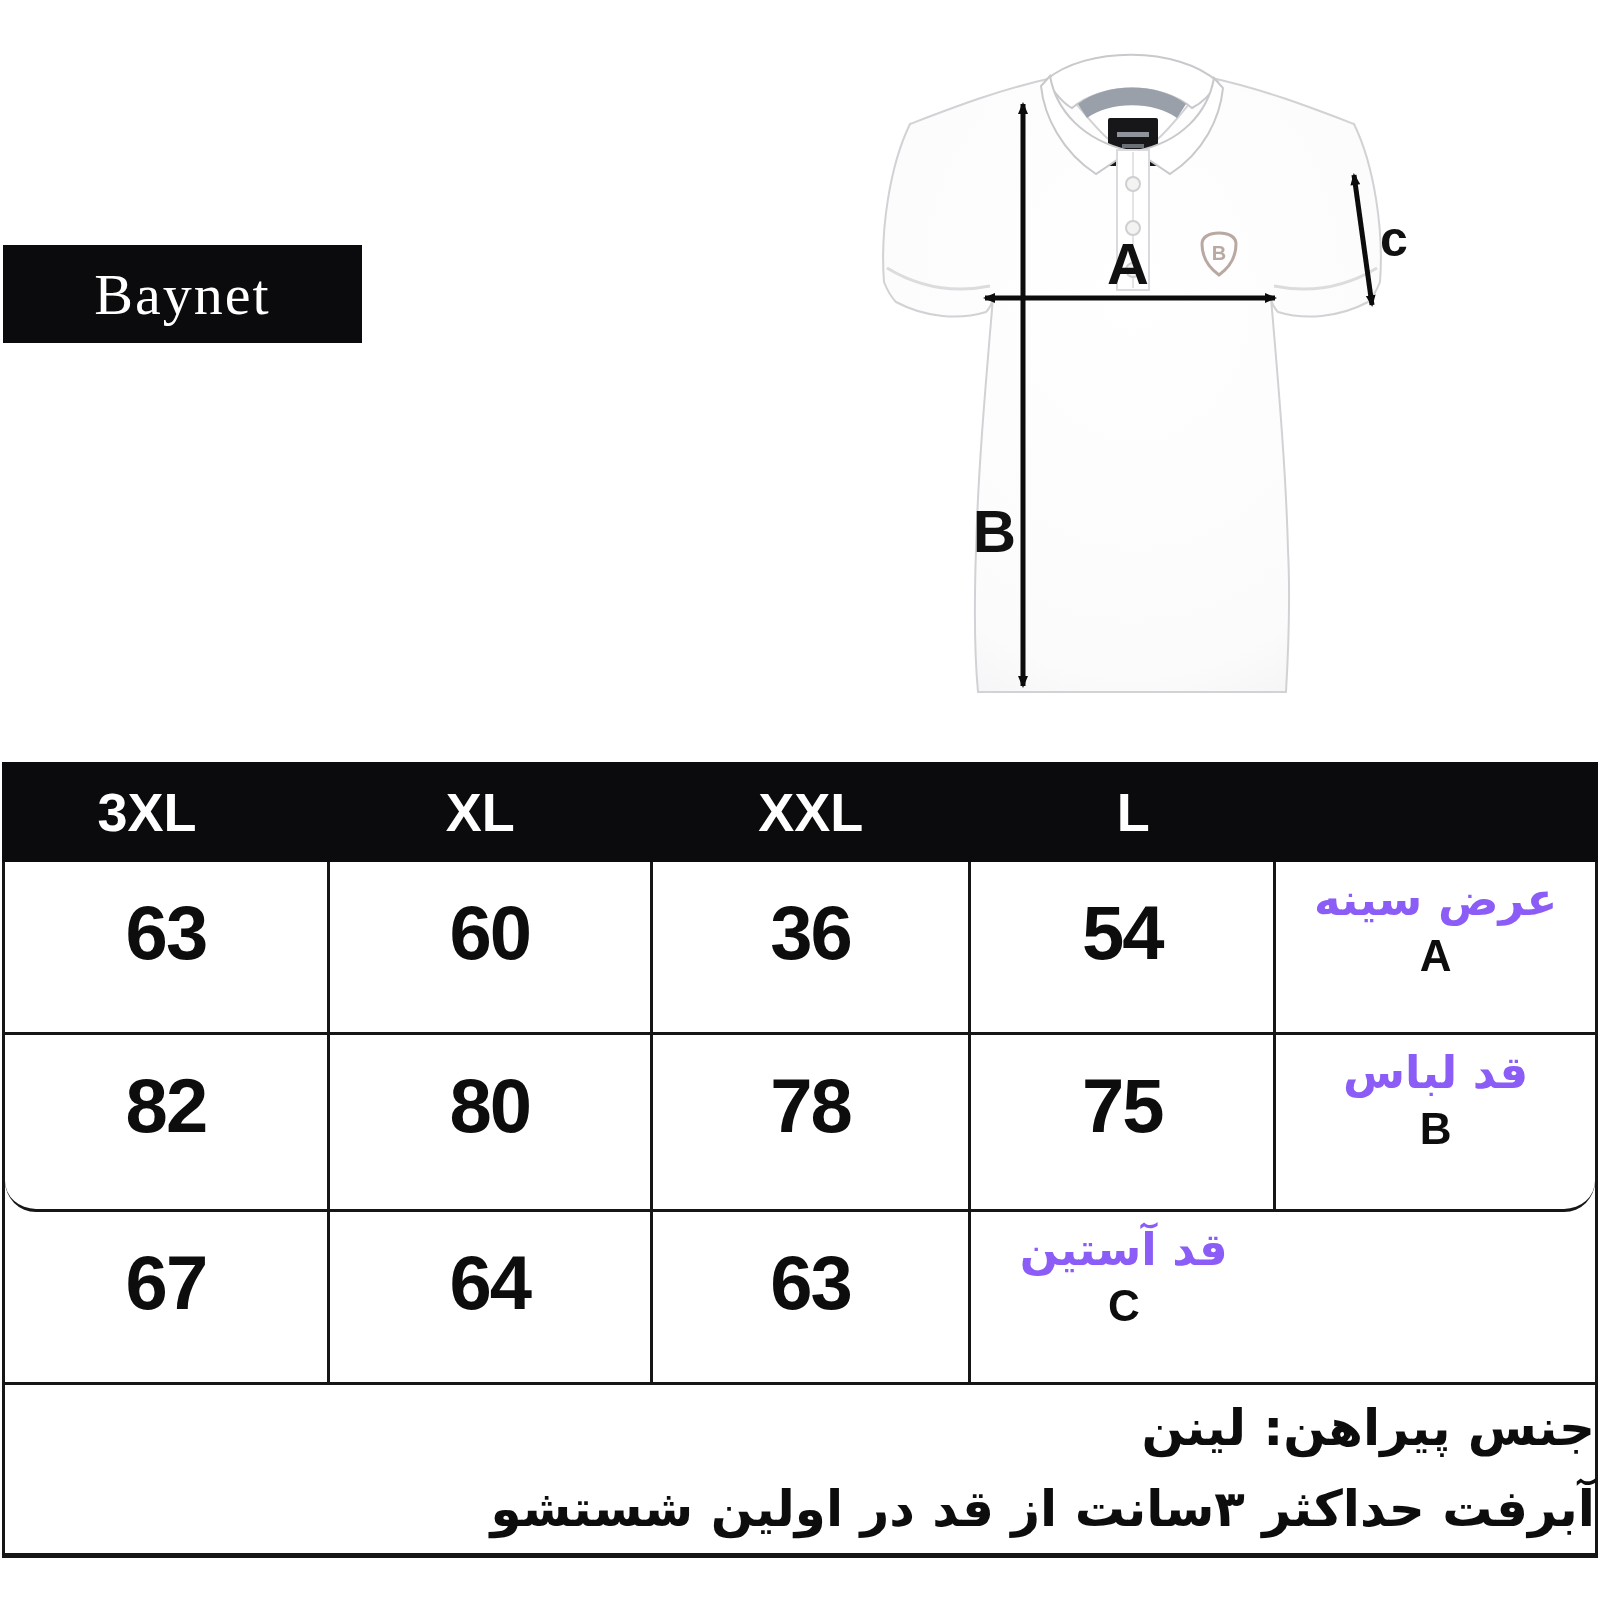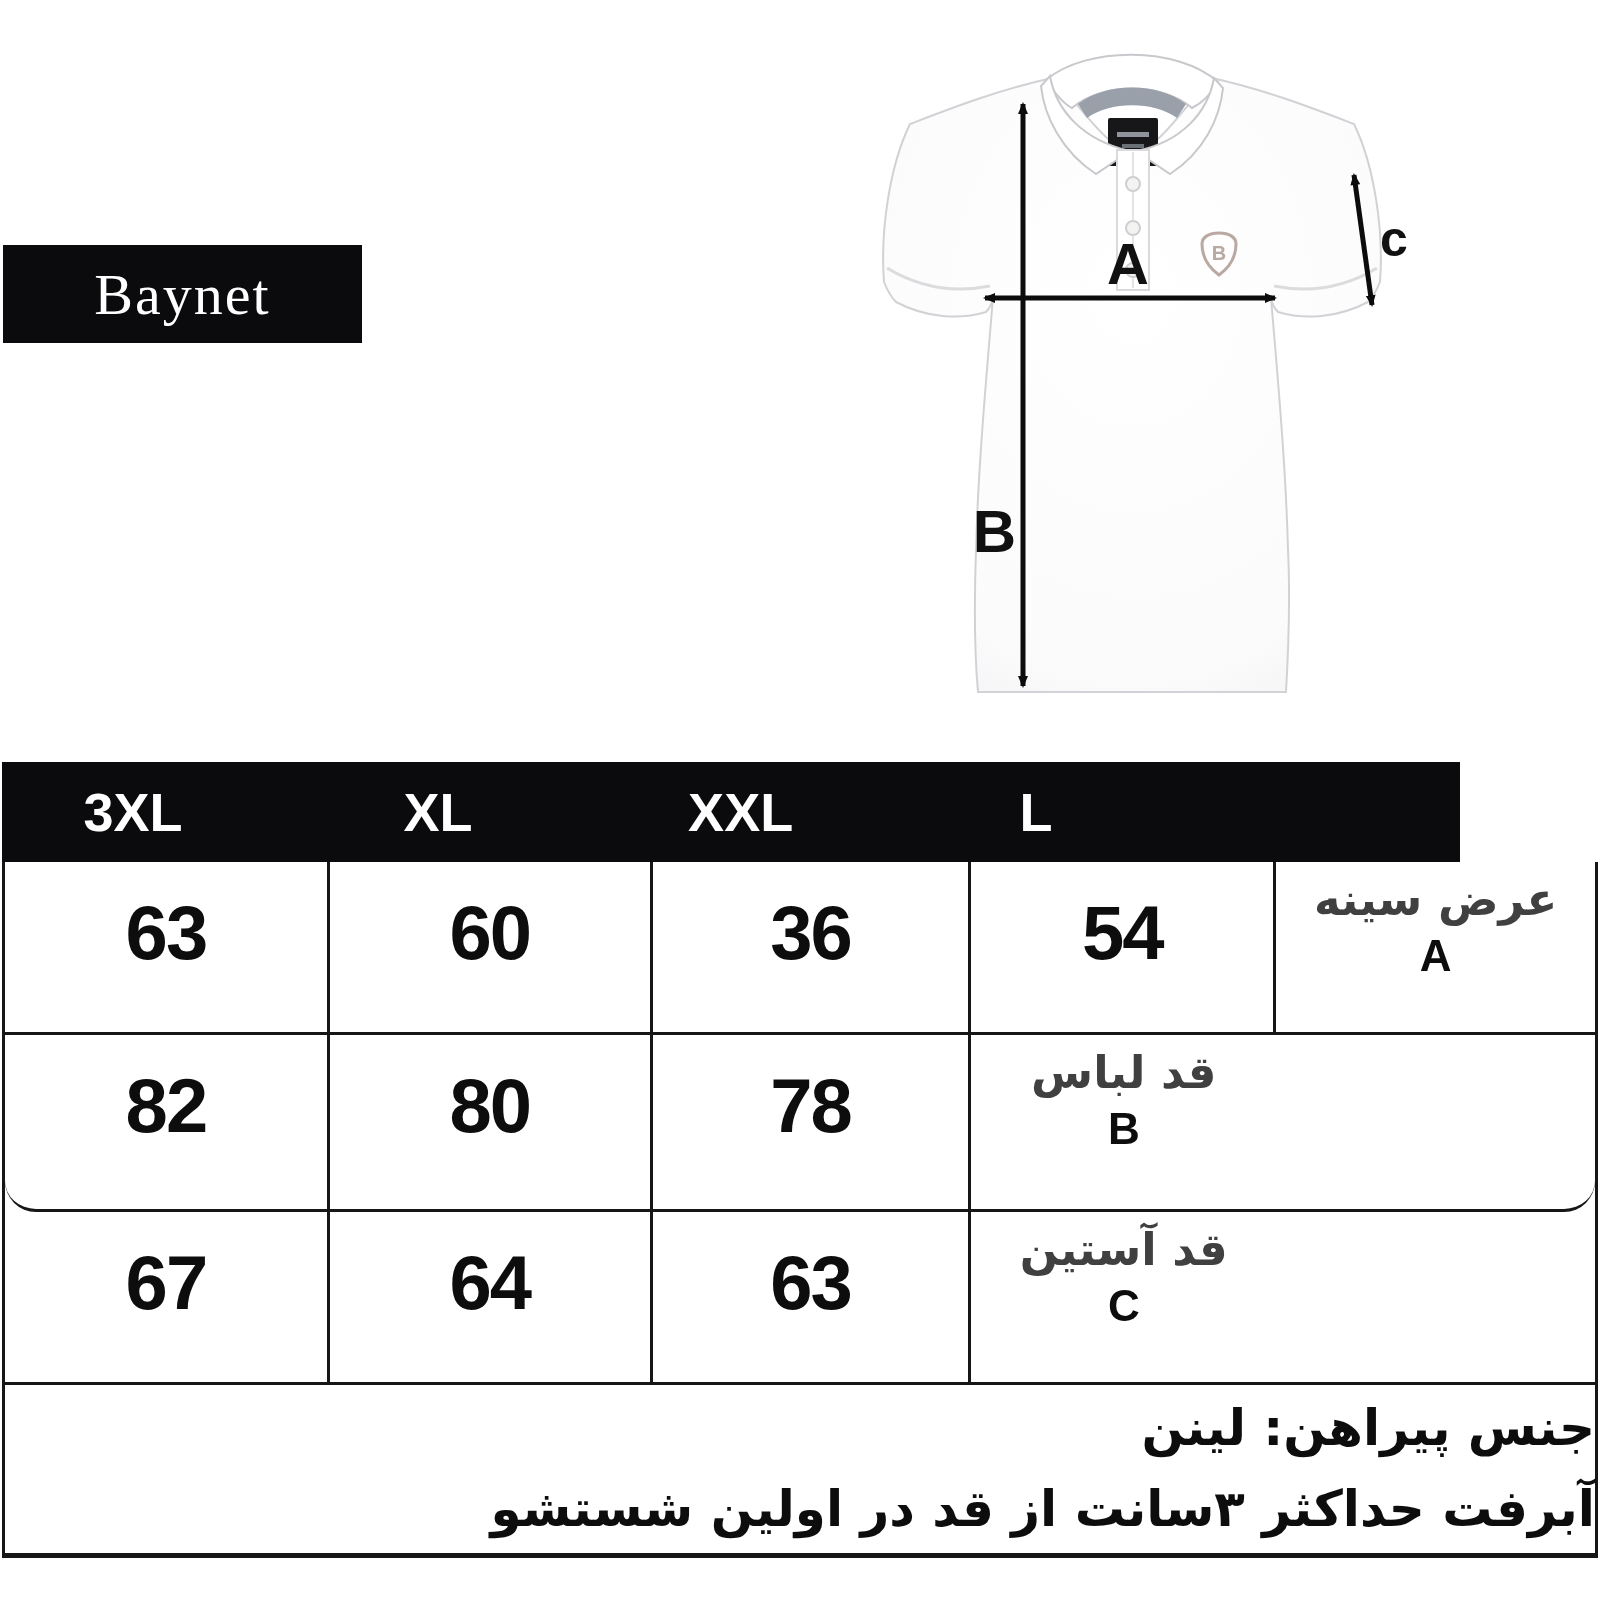--- a/index.html
+++ b/index.html
@@ -18,21 +18,21 @@
   .logo-text {
     color:#ffffff; font-family:"Liberation Serif", serif;
     font-size:58px; font-weight:400; letter-spacing:2px;
   }
 
   
   .shirt-figure { position:absolute; left:840px; top:30px; width:640px; height:700px; }
 
   
   .tbl-header {
-    position:absolute; left:2px; top:762px; width:1458px; height:100px;
+    position:absolute; left:2px; top:762px; width:1596px; height:100px;
     background:#0b0b0d;
     display:grid; grid-template-columns:326fr 324fr 320fr 306fr 320fr;gap:44px;
   }
   .tbl-header .hcell {
     display:flex; align-items:center; justify-content:center;
     color:#ffffff; font-weight:bold; font-size:54px;
   }
   .tbl-body {
     position:absolute; left:2px; top:862px; width:1596px;
     border-left:3px solid #161616; border-right:3px solid #161616;
@@ -51,21 +51,21 @@
     display:flex; justify-content:center; align-items:flex-start;
     padding-top:27px; font-weight:bold; font-size:76px; color:#0d0d0d;
     letter-spacing:-2px;
   }
   .label-cell {
     display:flex; flex-direction:column; align-items:center;
     padding-top:10px;
   }
   .fa-label {
     direction:rtl; font-family:"DejaVu Sans", sans-serif;
-    font-weight:bold; font-size:45px; color:#404040; line-height:1.25;
+    font-weight:bold; font-size:45px; color:#8b5cf6; line-height:1.25;
   }
   .dim-letter {
     font-weight:bold; font-size:44px; color:#0d0d0d; line-height:1.2; margin-top:2px;
   }
   .tbl-footer {
     height:168px; border-bottom:none;
     display:flex; flex-direction:column; align-items:flex-end; justify-content:center;
     gap:23px;
   }
   .foot-line {
@@ -165,20 +165,21 @@
       <div class="cell label-cell">
         <div class="fa-label">عرض سینه</div>
         <div class="dim-letter">A</div>
       </div>
     </div>
 
     <div class="trow r2">
       <div class="cell num">82</div>
       <div class="cell num">80</div>
       <div class="cell num">78</div>
+      <div class="cell num">75</div>
       <div class="cell label-cell">
         <div class="fa-label">قد لباس</div>
         <div class="dim-letter">B</div>
       </div>
     </div>
 
     <div class="trow r3">
       <div class="cell num">67</div>
       <div class="cell num">64</div>
       <div class="cell num">63</div>

